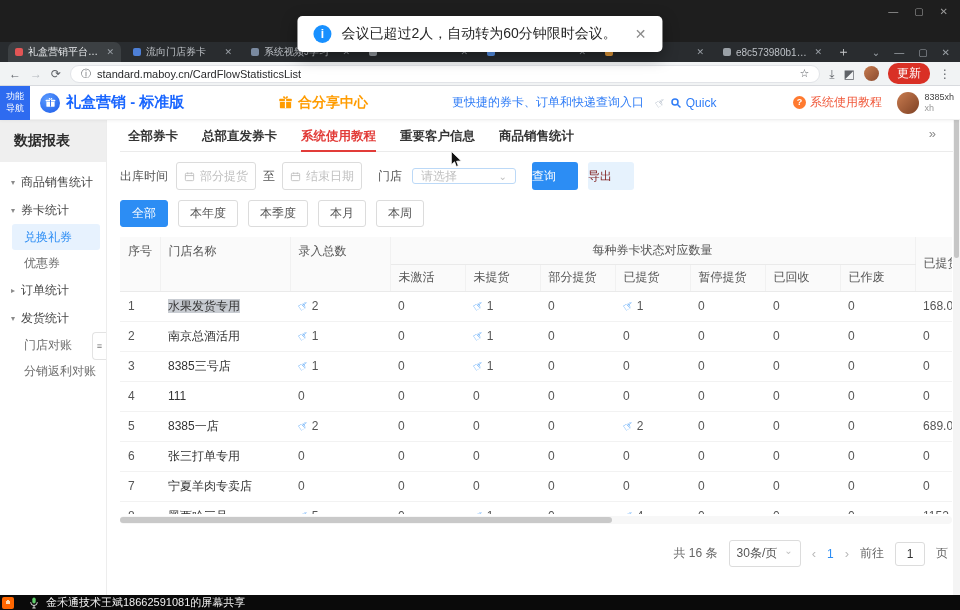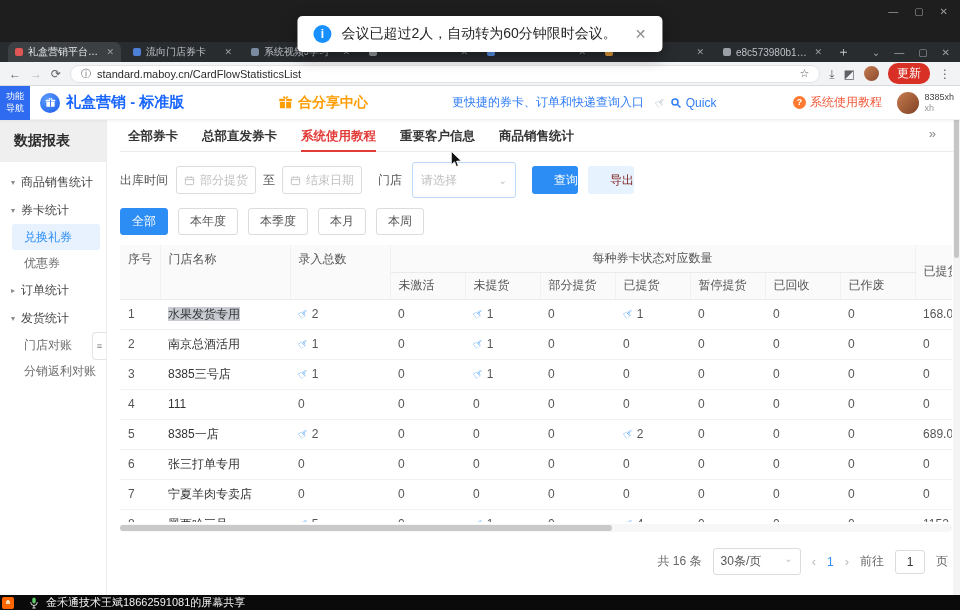--- a/index.html
+++ b/index.html
@@ -81,24 +81,24 @@
   .ctab{font-size:12.5px;font-weight:bold;color:#333;height:32px;line-height:32px;cursor:pointer;white-space:nowrap}
   .ctab.active{color:#e23c39;border-bottom:2px solid #e23c39}
   .collapse{position:absolute;right:24px;top:6px;color:#8a8a8a;font-size:13px;cursor:pointer}
   .cursor-svg{position:absolute;left:342px;top:30px;z-index:20;pointer-events:none}
 
   .filters{display:flex;align-items:center;margin-top:10px;font-size:12px;color:#555}
   .f-label{margin-right:8px;white-space:nowrap}
   .date-input{width:80px;height:28px;border:1px solid #dcdcdc;border-radius:3px;display:flex;align-items:center;gap:5px;
               padding:0 7px;color:#c0c0c0;background:#fff;cursor:text}
   .range-sep{margin:0 7px;color:#555}
-  .sel{width:104px;height:36px;border:1px solid #bcd9f7;border-radius:3px;display:flex;align-items:center;
+  .sel{width:104px;height:16px;border:1px solid #bcd9f7;border-radius:3px;display:flex;align-items:center;
        justify-content:space-between;padding:0 8px;color:#c0c0c0;background:#fff;margin-left:2px;cursor:pointer}
   .sel-caret{color:#c0c0c0;font-size:10px}
-  .btn{height:28px;width:46px;border-radius:3px;text-align:right;line-height:28px;font-size:12px;cursor:pointer}
+  .btn{height:28px;width:46px;border-radius:3px;text-align:left;line-height:28px;font-size:12px;cursor:pointer}
   .btn-primary{background:#2c8df4;color:#fff;margin-left:16px}
   .btn-light{background:#e6f2fd;color:#7f1d1d;margin-left:10px}
 
   .quickrow{display:flex;gap:10px;margin-top:10px}
   .chip{padding:4px 11px;border:1px solid #dcdcdc;border-radius:3px;color:#555;background:#fff;font-size:12px;cursor:pointer;white-space:nowrap}
   .chip.active{background:#2c8df4;border-color:#2c8df4;color:#fff}
 
   .table-wrap{margin-top:10px;width:832px;height:277px;overflow:hidden;position:relative}
   table{border-collapse:collapse;table-layout:fixed;width:870px;font-size:12px}
   thead th{background:#fafafa;color:#555;font-weight:normal;height:27px;text-align:left;padding-left:8px;
@@ -109,21 +109,21 @@
   tbody td{height:30px;border-bottom:1px solid #f2f2f2;padding-left:8px;color:#555;white-space:nowrap;overflow:hidden}
   td.td-name{color:#333}
   .name-sel{background:#c8ccd2}
   .link-num{display:inline-flex;align-items:center;gap:3px;cursor:pointer}
   .ptr{color:#2c8df4;font-size:12px;transform:rotate(-30deg);display:inline-block}
 
   .hscroll{width:832px;height:8px;background:#f7f7f7;border-radius:4px;margin-top:2px;position:relative}
   .hthumb{position:absolute;left:0;top:1px;width:492px;height:6px;background:#c9c9c9;border-radius:3px;cursor:grab}
 
   .pager{display:flex;align-items:center;justify-content:flex-end;gap:11px;margin-top:16px;font-size:12px;color:#666;padding-right:12px}
-  .size-sel{border:1px solid #dcdcdc;border-radius:3px;padding:4px 7px;display:flex;align-items:flex-start;gap:23px;color:#555;
+  .size-sel{border:1px solid #dcdcdc;border-radius:3px;padding:4px 7px;display:flex;align-items:flex-start;gap:7px;color:#555;
             background:#fff;cursor:pointer;white-space:nowrap}
   .pg-arrow{color:#b9b9b9;font-size:13px;cursor:pointer}
   .pg-cur{color:#2c8df4;cursor:pointer}
   .goto-input{width:30px;height:24px;border:1px solid #dcdcdc;border-radius:3px;text-align:center;font-size:12px;color:#333;
               font-family:"Liberation Sans","DejaVu Sans",sans-serif}
 
   
   .bottom-bar{position:absolute;left:0;bottom:0;width:960px;height:15px;background:#0a0a0a;display:flex;align-items:center;
               gap:7px;padding-left:2px;z-index:10}
   .corner-ic{width:12px;height:12px;border-radius:2px;background:radial-gradient(circle at 50% 45%,#ffd9b0 0 2px,#f60 2px);flex:0 0 auto}

